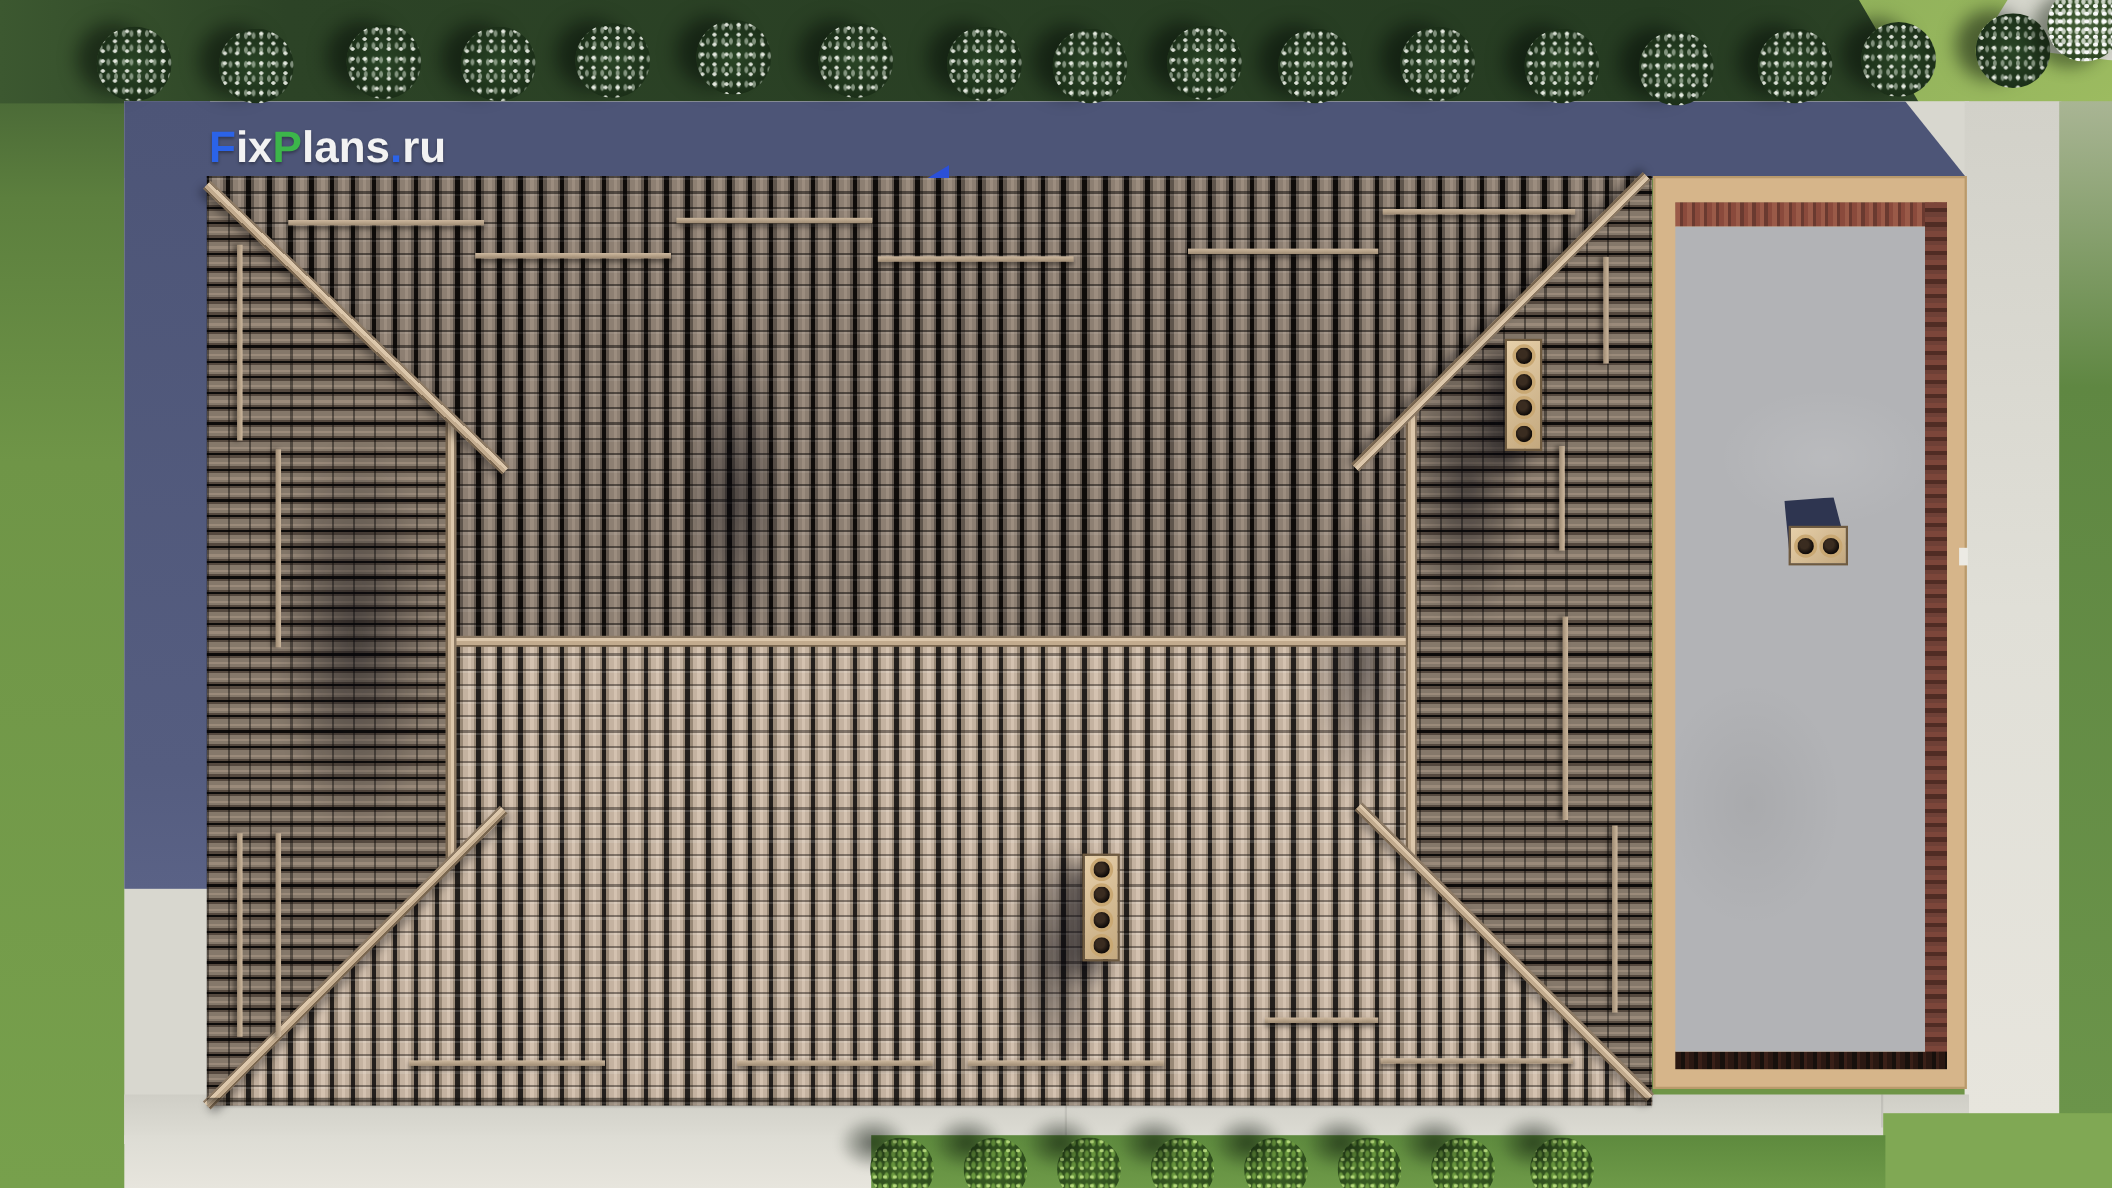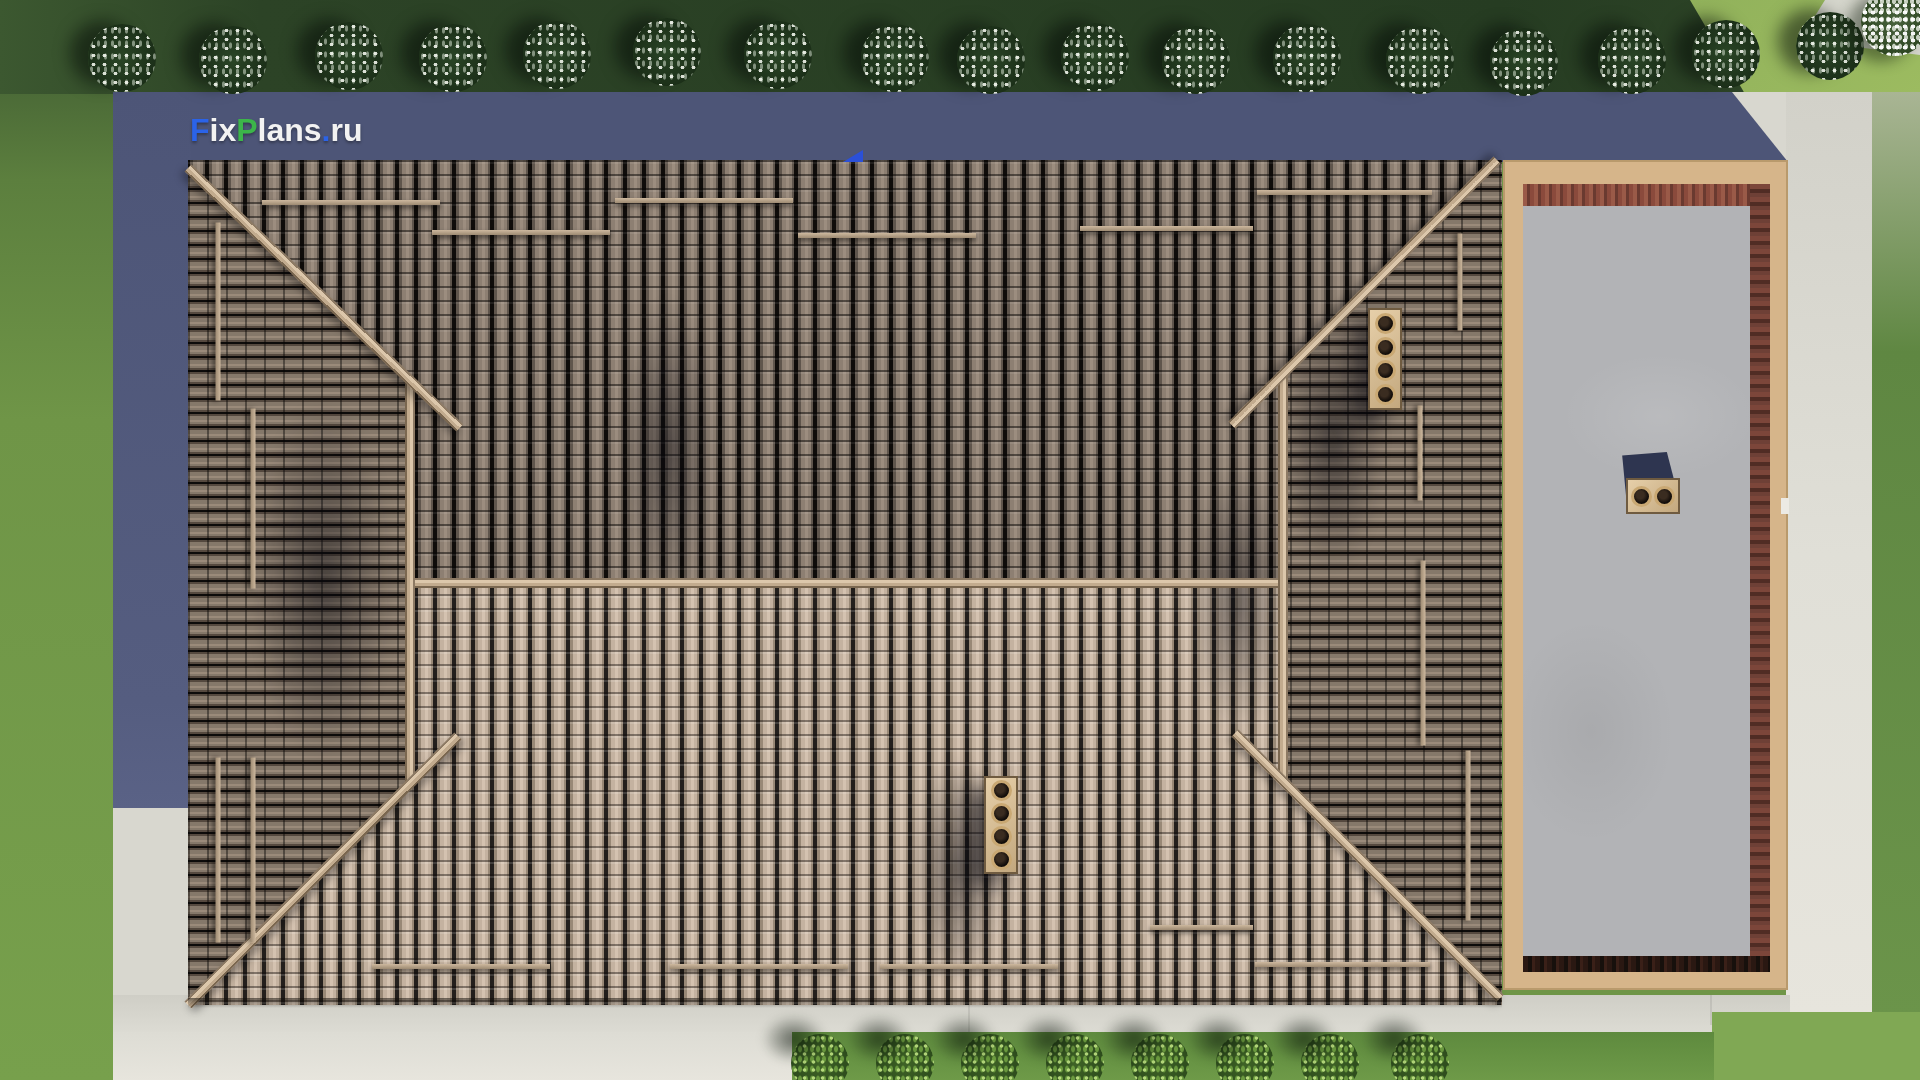--- a/index.html
+++ b/index.html
@@ -120,21 +120,21 @@
       radial-gradient(rgba(120,170,70,0.8) 1.5px,rgba(0,0,0,0) 2.4px),
       radial-gradient(circle,#3f6326 0%,#2c4a1c 78%);
     background-size:9px 8px,6px 10px,100% 100%;}
   .bush::before{content:"";position:absolute;left:-30px;top:-20px;width:66px;height:50px;
     border-radius:50%;filter:blur(4px);
     background:radial-gradient(ellipse,rgba(8,18,8,0.6) 0,rgba(8,18,8,0) 70%);}
 
   
   .blue-flag{left:843px;top:150px;width:20px;height:12px;background:#2b50d8;
     clip-path:polygon(0 100%,100% 0,100% 100%);}
-  .watermark{left:190px;top:112px;font-size:32px;font-weight:bold;letter-spacing:0;
+  .watermark{left:190px;top:112px;font-size:40px;font-weight:bold;letter-spacing:0;
     text-shadow:0 2px 3px rgba(0,0,0,0.35);white-space:nowrap;}
   .wm-blue{color:#2b63e8;} .wm-white{color:#f2f2f2;} .wm-green{color:#3cb54a;}
 </style>
 </head>
 <body>
 
 <div class="scene">
 
   <div class="abs grass-left"></div>
   <div class="abs grass-top"></div>

